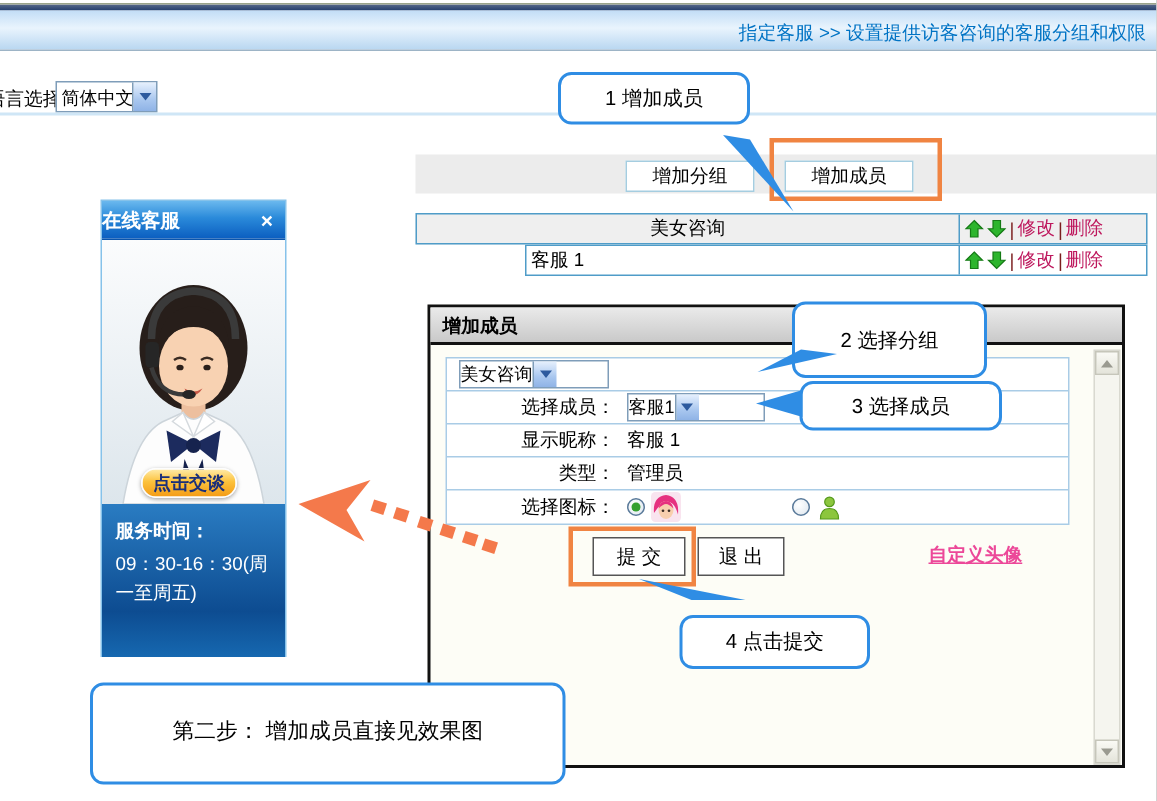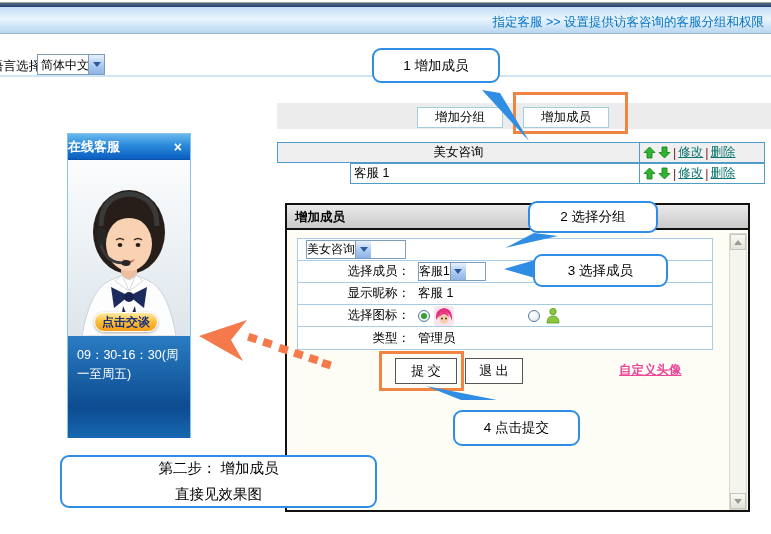--- a/index.html
+++ b/index.html
@@ -37,21 +37,21 @@
   
   .grp-row { position:absolute; display:flex; border:1px solid #4f9cc8; font-size:12.5px; }
   .grp-header { left:277px; top:142px; width:488px; height:21px; background:#efefef; }
   .grp-member { left:350px; top:163px; width:415px; height:21px; background:#fff; }
   .grp-main { flex:1; display:flex; align-items:center; }
   .grp-header .grp-main { justify-content:center; }
   .grp-member .grp-main { padding-left:3px; }
   .grp-actions { width:125px; border-left:1px solid #4f9cc8; display:flex; align-items:center; padding-left:3px; gap:2px; }
   .grp-actions svg { cursor:pointer; }
   .pipe { color:#7b1d1d; }
-  a.lnk { color:#0f766e; text-decoration:underline; cursor:pointer; }
+  a.lnk { color:#be185d; cursor:pointer; }
   
   .widget { position:absolute; left:67px; top:133px; width:124px; height:305px;
     border:1px solid #86c2ea; background:#fff; z-index:2; }
   .w-title { height:26px; background:linear-gradient(#6ab8ee,#2a8ada 45%,#0b5ec0);
     color:#fff; font-weight:bold; font-size:13px; line-height:26px; position:relative;
     border-bottom:1px solid #0a54ac; }
   .w-close { position:absolute; right:8px; top:0; font-size:14px; font-weight:bold; cursor:pointer; color:#fff; }
   .w-photo { height:176px; background:linear-gradient(#fbfcfd,#e3ebf1); overflow:hidden; }
   .w-chatbtn { position:absolute; left:26px; top:178px; width:64px; height:20px; border-radius:10px;
     background:linear-gradient(#ffeaa6,#fcc23c 45%,#f49c17); border:1px solid #fdfdfd;
@@ -68,21 +68,21 @@
     font-weight:bold; font-size:12.5px; line-height:25px; padding-left:8px; }
   .form { position:absolute; left:297px; top:238px; width:416px; border:1px solid #a9cce6;
     background:#fff; z-index:1; }
   .f-row { display:flex; align-items:center; height:22px; border-bottom:1px solid #a9cce6; }
   .f-row:last-child { border-bottom:none; }
   .f-label { width:112px; text-align:right; font-size:12.5px; }
   .f-val { flex:1; display:flex; align-items:center; }
   .f-text { margin-left:8px; font-size:12.5px; }
   .f-select { position:relative; margin-left:8px; height:19px; border:1px solid #7f9db9;
     background:#fff; display:flex; cursor:pointer; }
-  .sel-grp { width:100px; } .sel-mem { width:68px; }
+  .sel-grp { width:100px; } .sel-mem { width:92px; }
   .radio { width:12px; height:12px; border-radius:50%; border:1px solid #5a7a9a;
     background:radial-gradient(circle at 35% 35%, #fff, #dde6ee); cursor:pointer; position:relative; }
   .radio.checked::after { content:""; position:absolute; left:2px; top:2px; width:6px; height:6px;
     border-radius:50%; background:#35a02f; }
   .p-btn { position:absolute; height:26px; background:#fff; border:1px solid #555;
     text-align:center; line-height:24px; font-size:13px; cursor:pointer; z-index:2; }
   .btn-submit { left:395px; top:358px; width:62px; }
   .btn-exit { left:465px; top:358px; width:58px; }
   .avatar-link { position:absolute; left:619px; top:362px; font-size:12.5px; font-weight:bold;
     color:#ec4899; text-decoration:underline; cursor:pointer; z-index:2; }
@@ -93,24 +93,24 @@
     border:1px solid #c6c6ba; display:flex; align-items:center; justify-content:center; cursor:pointer; }
   .sbtn.up { top:0; } .sbtn.down { bottom:0; }
   .tri-up { width:0; height:0; border-left:4px solid transparent; border-right:4px solid transparent;
     border-bottom:5px solid #9a9a90; }
   .tri-down { width:0; height:0; border-left:4px solid transparent; border-right:4px solid transparent;
     border-top:5px solid #9a9a90; }
   
   .callout { position:absolute; background:#fff; border:2px solid #2f8de4; border-radius:9px;
     display:flex; align-items:center; justify-content:center; font-size:13.5px; z-index:5; }
   .co-1 { left:372px; top:48px; width:128px; height:35px; }
-  .co-2 { left:528px; top:201px; width:130px; height:32px; }
+  .co-2 { left:528px; top:201px; width:130px; height:51px; }
   .co-3 { left:533px; top:254px; width:135px; height:33px; }
   .co-4 { left:453px; top:398px; width:127px; height:36px;margin-top:12px; }
-  .co-5 { left:60px; top:455px; width:317px; height:53px; flex-direction:column; font-size:14.5px; line-height:1.75; }
+  .co-5 { left:60px; top:455px; width:317px; height:68px; flex-direction:row; font-size:14.5px; line-height:1.75; }
   
   .overlay { position:absolute; left:0; top:0; width:771px; height:534px; pointer-events:none; z-index:6; }
 </style>
 </head>
 <body>
 
 <div id="screen">
 
   <div class="navy-bar"></div>
   <div class="blue-bar"></div>
@@ -193,20 +193,21 @@
         <path d="M68 115 L61 131 L75 121 Z" fill="#fff" stroke="#d5dade"></path>
         <path d="M61 136 L43 127 L46 148 Z" fill="#1c2b5e"></path>
         <path d="M61 136 L79 127 L76 148 Z" fill="#1c2b5e"></path>
         <path d="M55 146 L52 168 L61 160 Z" fill="#16234e"></path>
         <path d="M67 146 L70 168 L61 160 Z" fill="#16234e"></path>
         <circle cx="61" cy="137" r="5" fill="#16234e"></circle>
       </svg>
     </div>
     <div class="w-chatbtn">点击交谈</div>
     <div class="w-info">
+      <div class="svc">服务时间：</div>
       <div class="hrs">09：30-16：30(周一至周五)</div>
     </div>
   </div>
 
   <div class="panel">
     <div class="p-title">增加成员</div>
   </div>
 
   <div class="form">
     <div class="f-row">
@@ -227,46 +228,46 @@
           <span class="xp-arrow">
               <i></i>
             </span>
         </div>
       </div>
     </div>
     <div class="f-row">
       <div class="f-label">显示昵称：</div>
       <div class="f-val">
           <span class="f-text">客服 1</span>
+        </div>
+    </div>
+    <div class="f-row">
+      <div class="f-label">类型：</div>
+      <div class="f-val">
+          <span class="f-text">管理员</span>
         </div>
     </div>
     <div class="f-row">
       <div class="f-label">选择图标：</div>
       <div class="f-val">
         <span class="radio checked" style="margin-left:8px"></span>
         <svg width="20" height="20" viewBox="0 0 20 20" style="margin-left:4px">
           <rect width="20" height="20" rx="3" fill="#f9e4ef"></rect>
           <path d="M2 14 Q1 3 10 2 Q19 3 18 15 Q16 8 13 7 Q7 5 6 9 Q4 11 2 14 Z" fill="#e6317f"></path>
           <ellipse cx="10" cy="12" rx="5" ry="6" fill="#f8cfae"></ellipse>
           <path d="M5 11 Q6 6 10 6 Q14 6 15 11 Q12 8 10 8 Q8 8 5 11 Z" fill="#e6317f"></path>
           <circle cx="8" cy="12.5" r="0.9" fill="#3a2b22"></circle>
             <circle cx="12" cy="12.5" r="0.9" fill="#3a2b22"></circle>
         </svg>
         <span class="radio" style="margin-left:74px"></span>
         <svg width="16" height="17" viewBox="0 0 16 17" style="margin-left:5px">
           <circle cx="8" cy="4.6" r="3.2" fill="#8cc63e" stroke="#569a1c" stroke-width="0.8"></circle>
           <path d="M2 16 Q2 9 8 9 Q14 9 14 16 Z" fill="#8cc63e" stroke="#569a1c" stroke-width="0.8"></path>
         </svg>
       </div>
-    </div>
-    <div class="f-row">
-      <div class="f-label">类型：</div>
-      <div class="f-val">
-          <span class="f-text">管理员</span>
-        </div>
     </div>
   </div>
 
   <div class="p-btn btn-submit">提 交</div>
   <div class="p-btn btn-exit">退 出</div>
   <div class="hl-rect hl-2"></div>
   <a class="avatar-link">自定义头像</a>
 
   <div class="sbar">
     <div class="sbtn up">

